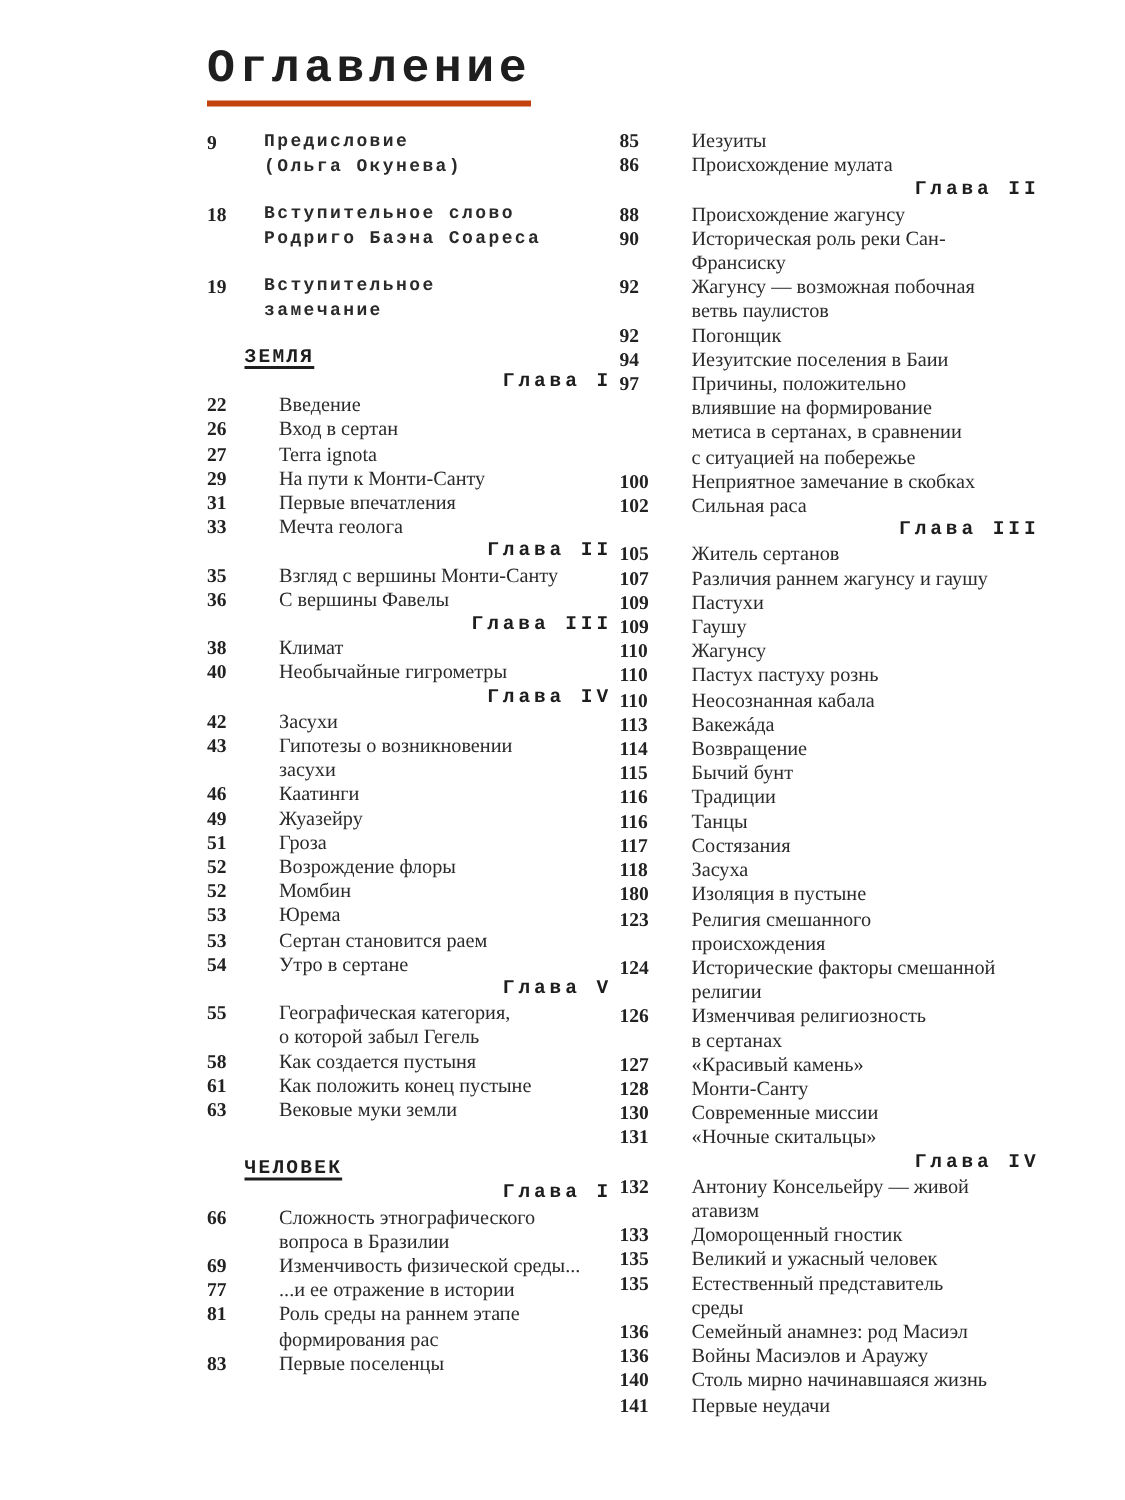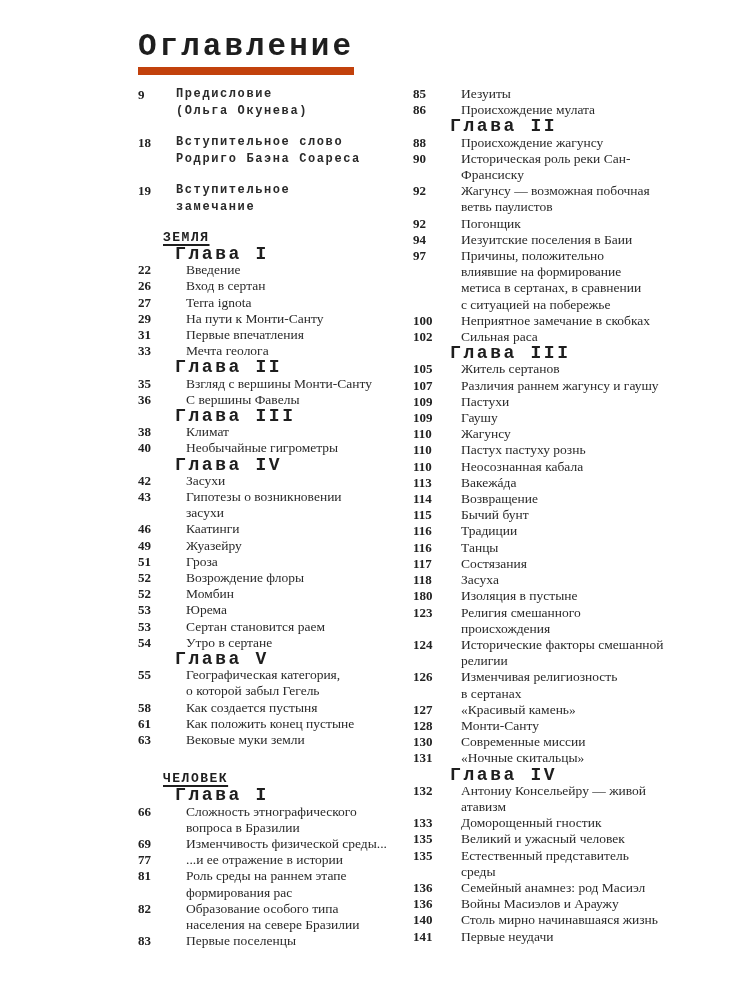--- a/index.html
+++ b/index.html
@@ -1,21 +1,21 @@
 <!DOCTYPE html>
 <html><head>
   <meta charset="utf-8">
   <style>
     html, body { margin: 0; padding: 0; background: #ffffff; }
     body { width: 750px; height: 1000px; position: relative; overflow: hidden; color: #1e1e1e; }
     .title {
       position: absolute; left: 138px; top: 30px;
       font-family: "Liberation Mono", "DejaVu Sans Mono", monospace;
       font-size: 31px; font-weight: bold; letter-spacing: 3px;
-      padding-bottom: 3px; border-bottom: 8px solid #c2410c;
+      padding-bottom: 3px; border-bottom: 4px solid #c2410c;
       line-height: 34px;
     }
     .col { position: absolute; top: 86px; }
     .col-left { left: 138px; width: 270px; }
     .col-right { left: 413px; width: 280px; }
     .row { display: flex; position: relative; }
     .num {
       width: 48px; flex: 0 0 48px;
       font-family: "Liberation Serif", "DejaVu Serif", serif;
       font-size: 13px; font-weight: bold; line-height: 16.2px;
@@ -34,22 +34,22 @@
     .front { margin-bottom: 14px; }
     .part {
       font-family: "Liberation Mono", "DejaVu Sans Mono", monospace;
       font-size: 13px; font-weight: bold; letter-spacing: 1.5px;
       margin-left: 25px; line-height: 16px;
       text-decoration: underline; text-underline-offset: 3px; text-decoration-thickness: 2px;
       margin-top: 4px;
     }
     .chap {
       font-family: "Liberation Mono", "DejaVu Sans Mono", monospace;
-      font-size: 18px; font-weight: bold; letter-spacing: 2.6px;
-      margin-left: 37px; line-height: 16.2px;
+      font-size: 13px; font-weight: bold; letter-spacing: 2.6px;
+      margin-left: 37px; line-height: 16.2px; text-align: right;
     }
     .col-right .chap { margin-left: 37px; }
     .col-left .num { width: 48px; flex-basis: 48px; }
     .gap { height: 19px; }
   </style>
 </head>
 <body>
 
 <div class="title">Оглавление</div>
 
@@ -250,27 +250,20 @@
       </div>
     </div>
     <div class="row ">
       <div class="num">81</div>
       <div class="t">
         <div>Роль среды на раннем этапе</div>
         <div>формирования рас</div>
       </div>
     </div>
     <div class="row ">
-      <div class="num">82</div>
-      <div class="t">
-        <div>Образование особого типа</div>
-        <div>населения на севере Бразилии</div>
-      </div>
-    </div>
-    <div class="row ">
       <div class="num">83</div>
       <div class="t">
         <div>Первые поселенцы</div>
       </div>
     </div>
   </div>
 <div class="col col-right" id="col-right">
     <div class="row ">
       <div class="num">85</div>
       <div class="t">

